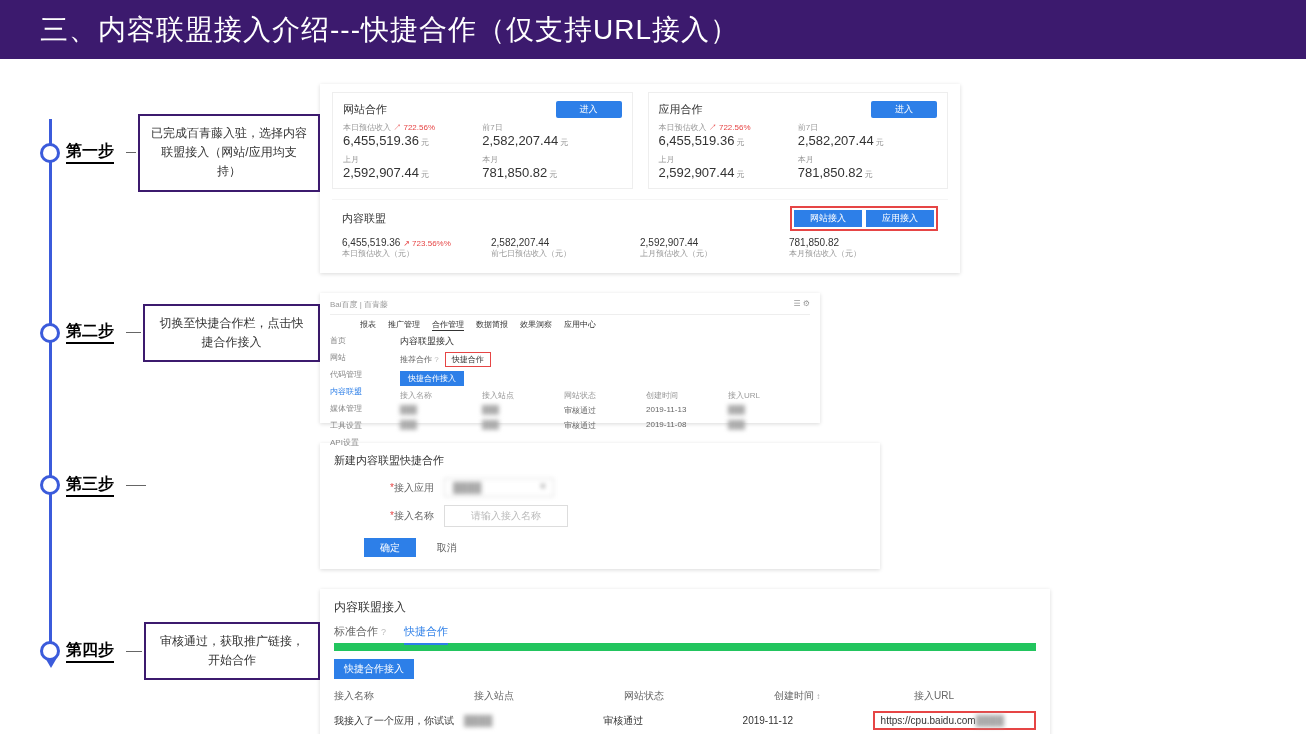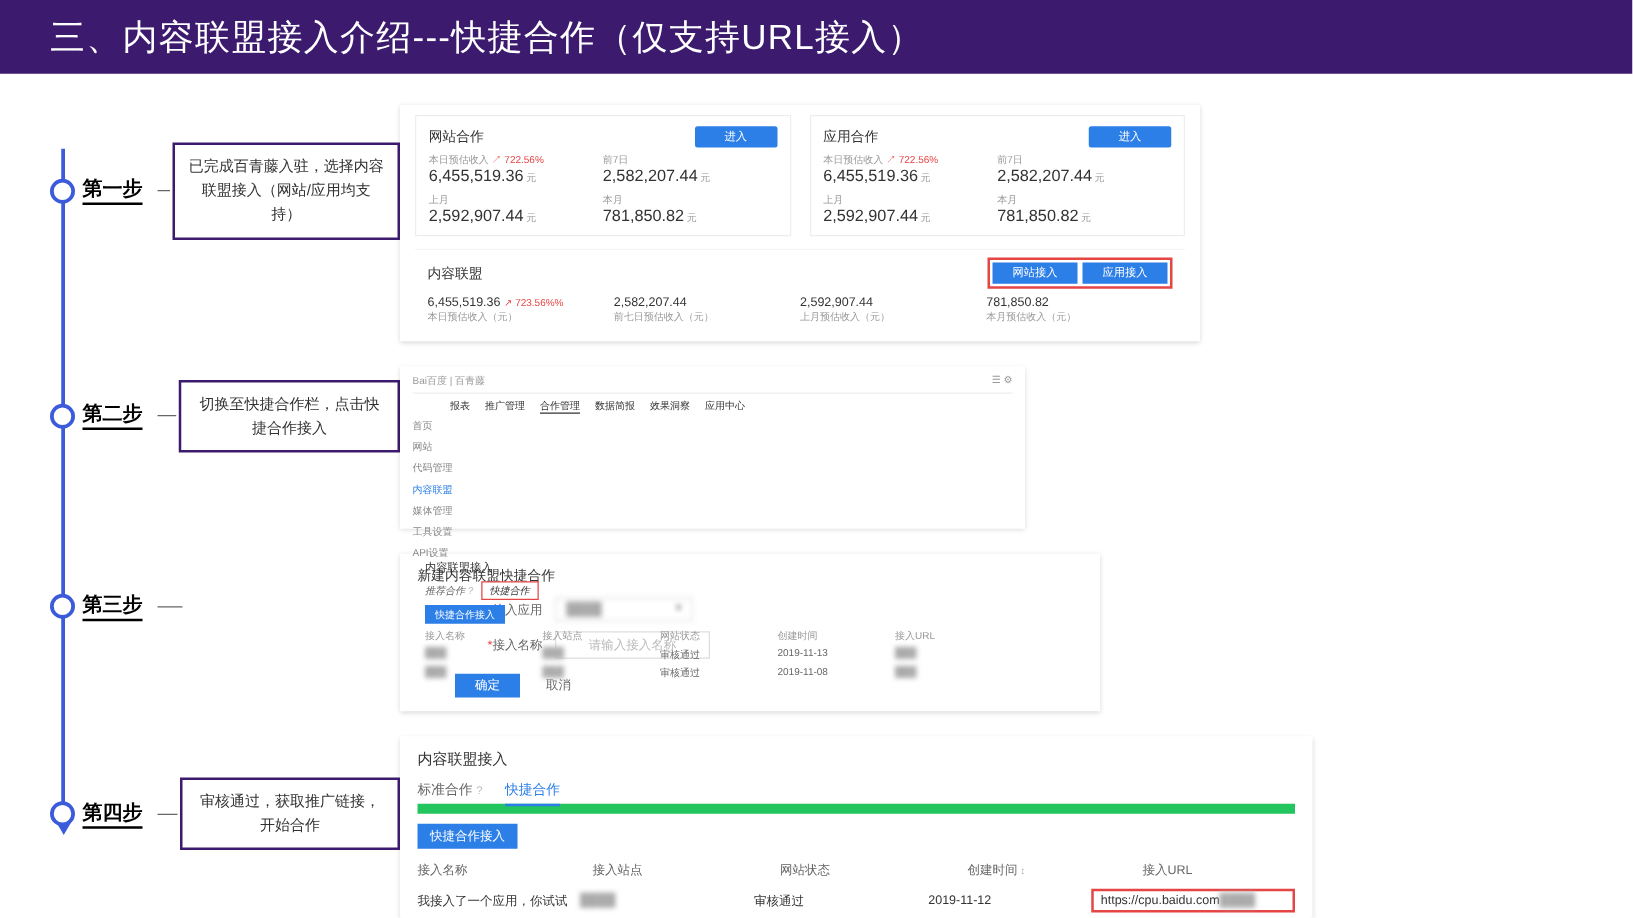--- a/index.html
+++ b/index.html
@@ -46,25 +46,25 @@
 .p1-bottom-title { font-size: 11px; }
 .p1-bottom-btns { display: flex; gap: 4px; border: 2px solid #e64545; padding: 2px; }
 .p1-btn-sm { background: #2d7fe8; color: #fff; font-size: 9px; padding: 2px 16px; }
 .p1-b-stats { display: flex; margin-top: 6px; }
 .p1-b-stat { flex: 1; }
 
 
 .p2 { padding: 6px 10px; font-size:8px; height:130px; position:relative;}
 .p2-top { display:flex; justify-content:space-between; color:#999; border-bottom:1px solid #eee; padding-bottom:4px;}
 .p2-nav { display:flex; gap:12px; margin-top:4px; padding-left:30px;}
-.p2-body { display:flex; margin-top:4px;flex-direction:column;}
+.p2-body { display:flex; margin-top:4px;}
 .p2-side { width:60px; display:flex; flex-direction:column; gap:6px; color:#888; font-size:8px;}
 .p2-main { flex:1; padding-left:10px;}
 .p2-sub { color:#333; font-size:9px; margin-bottom:4px;}
-.p2-tabs { display:flex; gap:6px; align-items:center; margin-bottom:4px;font-style:italic;}
+.p2-tabs { display:flex; gap:6px; align-items:center; margin-bottom:4px;}
 .p2-tab1 { font-size:8px; color:#666;}
 .p2-tab2 { border:1.5px solid #e64545; padding:1px 6px; font-size:8px;}
 .p2-newbtn { background:#2d7fe8; color:#fff; font-size:8px; padding:2px 8px; display:inline-block; margin-bottom:4px;}
 .p2-table { display:flex; font-size:8px; color:#999;}
 .p2-col { flex:1;}
 .p2-row { display:flex; font-size:8px; color:#666; margin-top:4px;}
 .p2-row .cell { flex:1;}
 .blur { filter: blur(2px); color:#aaa; }
 
 

